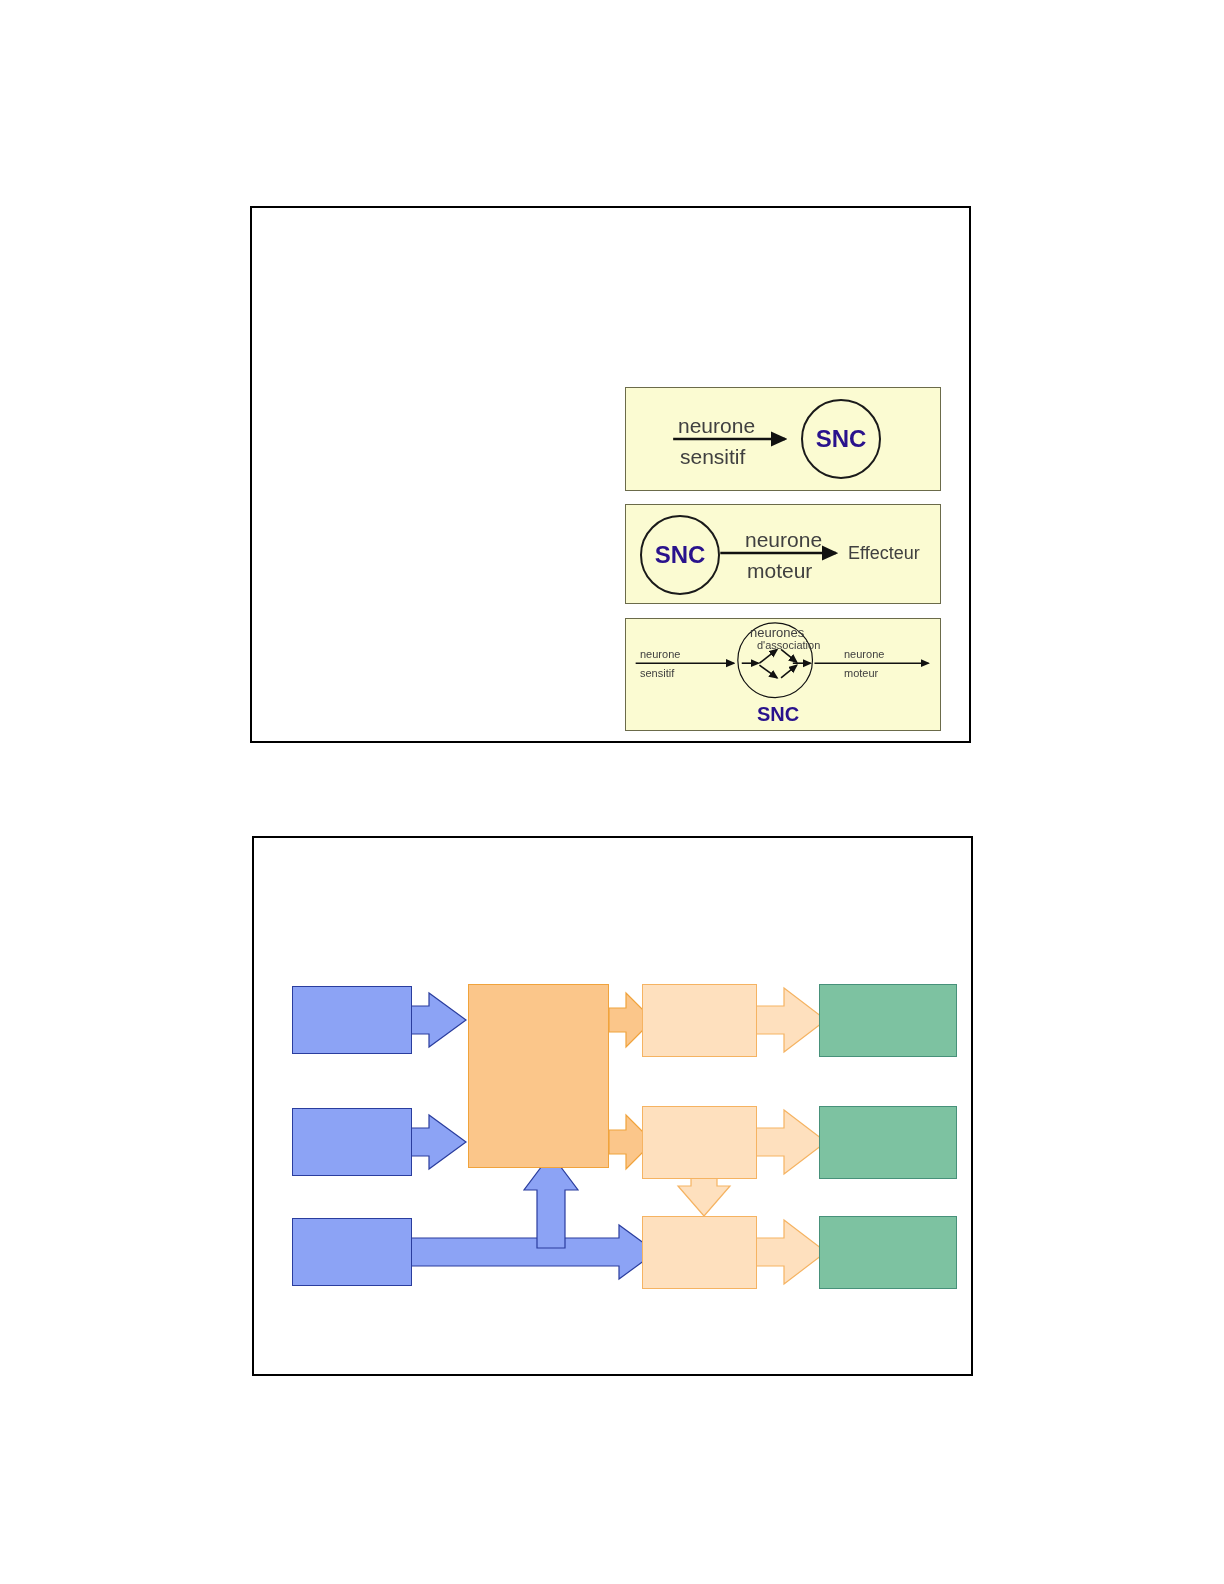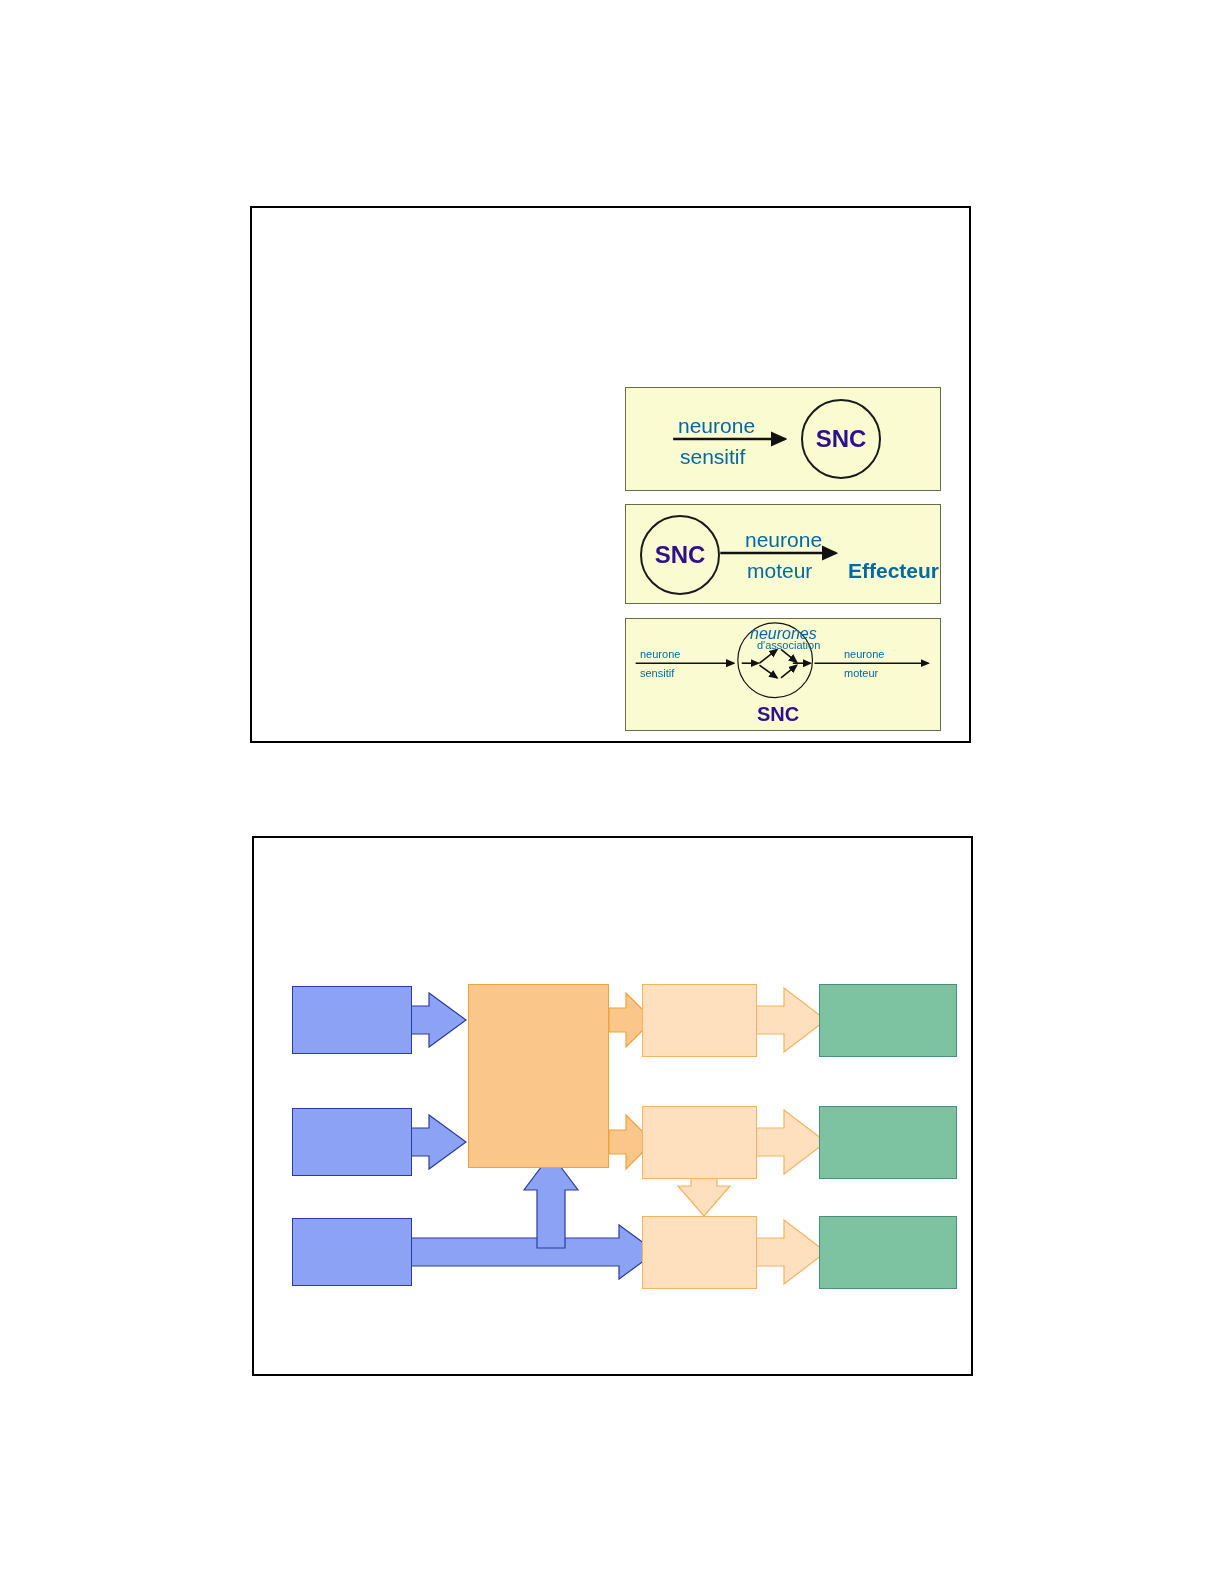--- a/index.html
+++ b/index.html
@@ -46,21 +46,21 @@
     align-items: center;
     justify-content: center;
     color: #29128c;
     font-weight: bold;
     background: transparent;
   }
 
   
   .lbl {
     position: absolute;
-    color: #0369a1;
+    color: #404040;
     white-space: nowrap;
   }
   .lbl-blue {
     position: absolute;
     color: #29128c;
     font-weight: bold;
     white-space: nowrap;
   }
 
   
@@ -122,21 +122,21 @@
         <marker id="arrowhead-blk-2" markerWidth="7" markerHeight="7" refX="6" refY="3.2" orient="auto">
           <path d="M0,0 L7,3.2 L0,6.4 z" fill="#111111"></path>
         </marker>
       </defs>
       <line x1="94" y1="49" x2="212" y2="49" stroke="#111111" stroke-width="2.4" marker-end="url(#arrowhead-blk-2)"></line>
     </svg>
 
     <div class="lbl" style="left:119px; top:23px; font-size:21px;">neurone</div>
     <div class="lbl" style="left:121px; top:54px; font-size:21px;">moteur</div>
 
-    <div class="lbl" style="left:222px; top:38px; font-size:21px; font-weight:bold;margin-top:16px;">Effecteur</div>
+    <div class="lbl" style="left:222px; top:38px; font-size:18px; font-weight:normal;">Effecteur</div>
   </div>
 
   <div class="panel" id="panel-reflex">
 
     <svg class="svg-layer" viewBox="0 0 316 113">
       <defs>
         <marker id="arrowhead-blk-3" markerWidth="6" markerHeight="6" refX="5" refY="2.6" orient="auto">
           <path d="M0,0 L6,2.6 L0,5.2 z" fill="#111111"></path>
         </marker>
         <marker id="arrowhead-blk-sm" markerWidth="6" markerHeight="6" refX="5" refY="2.6" orient="auto">
@@ -156,21 +156,21 @@
       <line x1="156" y1="60" x2="172" y2="47" stroke="#111111" stroke-width="1.6" marker-end="url(#arrowhead-blk-sm)"></line>
 
       <line x1="168" y1="45" x2="186" y2="45" stroke="#111111" stroke-width="1.6" marker-end="url(#arrowhead-blk-sm)"></line>
 
       <line x1="190" y1="45" x2="306" y2="45" stroke="#111111" stroke-width="1.6" marker-end="url(#arrowhead-blk-3)"></line>
     </svg>
 
     <div class="lbl" style="left:14px; top:29px; font-size:11px;">neurone</div>
     <div class="lbl" style="left:14px; top:48px; font-size:11px;">sensitif</div>
 
-    <div class="lbl" style="left:124px; top:6px; font-size:16px;font-style:italic;">neurones</div>
+    <div class="lbl" style="left:124px; top:6px; font-size:13px;">neurones</div>
     <div class="lbl" style="left:114px; top:20px; font-size:11px;margin-left:17px;">d'association</div>
 
     <div class="lbl" style="left:218px; top:29px; font-size:11px;">neurone</div>
     <div class="lbl" style="left:218px; top:48px; font-size:11px;">moteur</div>
 
     <div class="lbl-blue" style="left:131px; top:84px; font-size:20px;">SNC</div>
   </div>
 </div>
 
 <div class="slide" id="slide-2">

